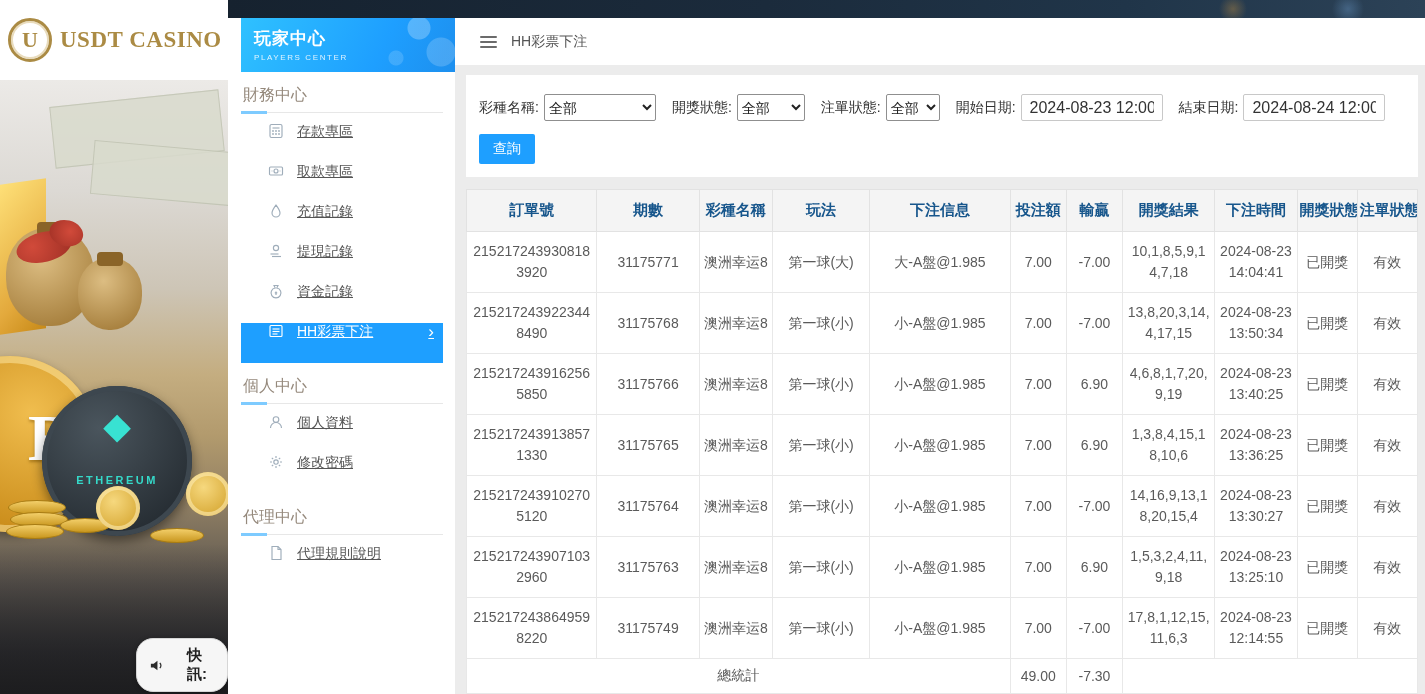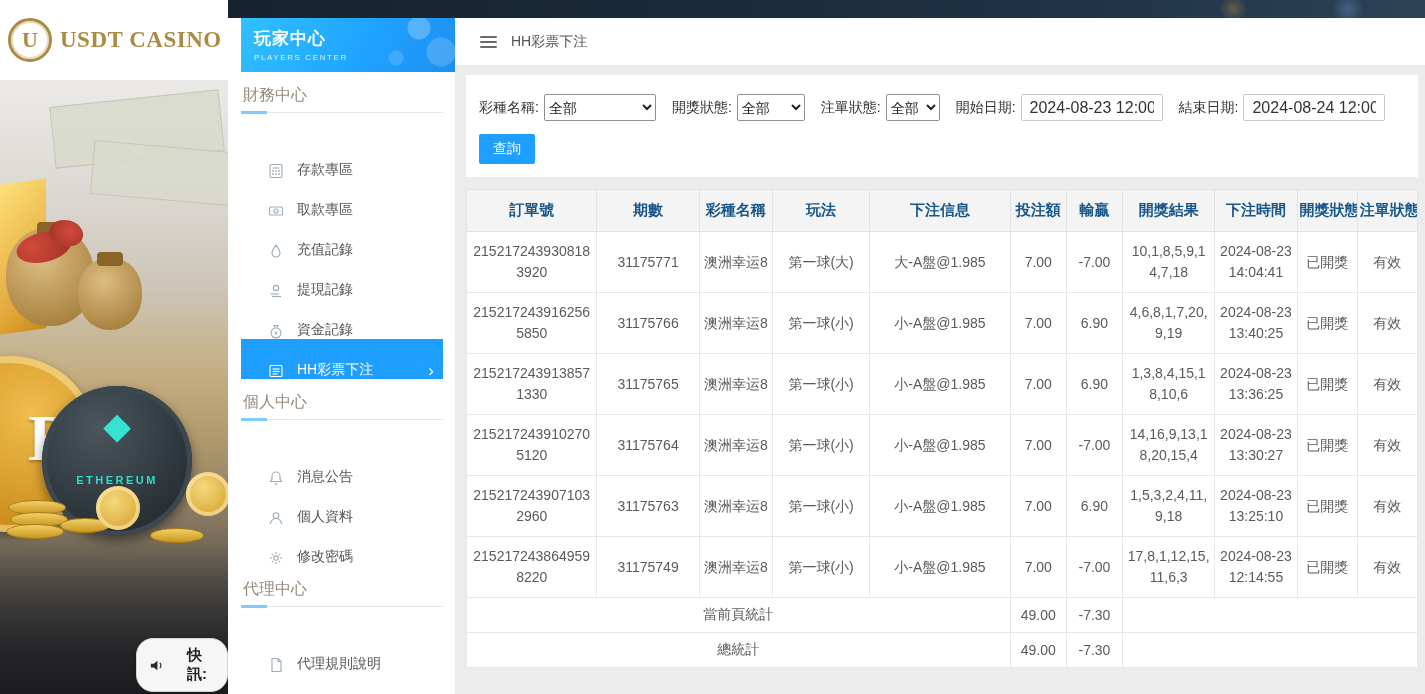--- a/index.html
+++ b/index.html
@@ -60,23 +60,23 @@
   .sidebar { position:absolute; left:228px; top:18px; width:227px; height:676px; background:#fff; overflow:hidden; }
   .sidebar-header { margin-left:13px; height:54px; position:relative; overflow:hidden; color:#fff;
     background:
       radial-gradient(circle at 178px 10px, rgba(255,255,255,.25) 11px, transparent 12px),
       radial-gradient(circle at 200px 34px, rgba(255,255,255,.18) 14px, transparent 15px),
       radial-gradient(circle at 155px 40px, rgba(255,255,255,.15) 7px, transparent 8px),
       linear-gradient(115deg,#2fc1ff,#1e9fff 65%,#1d8fee); padding:9px 0 0 13px; }
   .sh-title { font-size:17px; font-weight:bold; letter-spacing:1px; }
   .sh-sub { font-size:8px; letter-spacing:1.6px; color:rgba(255,255,255,.85); margin-top:3px; }
   .sidebar-menu { margin:0 12px 0 13px; }
-  .section-heading { font-size:16px; color:#95897c; padding:13px 0 6px 2px; border-bottom:1px solid #e7e7e7; margin-bottom:26px; position:relative; }
+  .section-heading { font-size:16px; color:#95897c; padding:13px 0 6px 2px; border-bottom:1px solid #e7e7e7; margin-bottom:10px; position:relative; }
   .section-heading::after { content:""; position:absolute; left:0; bottom:-2px; width:26px; height:3px; background:#7ecbff; }
-  .menu-item { height:40px; display:flex; align-items:flex-end; padding-left:27px; color:#555; font-size:14px; cursor:pointer; }
+  .menu-item { height:40px; display:flex; align-items:flex-start; padding-left:27px; color:#555; font-size:14px; cursor:pointer;text-decoration:underline; }
   .mi-icon { width:16px; height:16px; color:#9fadba; margin-right:13px; flex:0 0 auto; }
   .mi-icon svg { width:16px; height:16px; display:block; stroke-width:1.15; }
   .menu-item.active { background:#1e9fff; color:#fff; }
   .menu-item.active .mi-icon { color:#fff; }
   .chev { margin-left:auto; margin-right:9px; font-size:17px; line-height:1; color:#fff; }
 
   
   .main { position:absolute; left:455px; top:18px; width:970px; height:676px; background:#ececec; }
   .topbar { height:47px; background:#fff; display:flex; align-items:center; gap:14px; padding-left:25px; }
   .hamburger { display:inline-flex; flex-direction:column; gap:3px; width:17px; cursor:pointer; }
@@ -216,29 +216,20 @@
             <line x1="4.5" y1="11" x2="9.5" y2="11"></line>
           </svg>
         </span>
         <span class="mi-label">HH彩票下注</span>
         <span class="chev">›</span>
       </div>
       <div class="section-heading">個人中心</div>
       <div class="menu-item">
         <span class="mi-icon">
           <svg viewBox="0 0 16 16" fill="none" stroke="currentColor">
-            <path d="M8 2 a4 4 0 0 1 4 4 v3 l1.5 2.5 h-11 L4 9 V6 a4 4 0 0 1 4 -4 Z"></path>
-            <path d="M6.8 13.5 a1.3 1.3 0 0 0 2.4 0"></path>
-          </svg>
-        </span>
-        <span class="mi-label">消息公告</span>
-      </div>
-      <div class="menu-item">
-        <span class="mi-icon">
-          <svg viewBox="0 0 16 16" fill="none" stroke="currentColor">
             <circle cx="8" cy="5.5" r="2.8"></circle>
             <path d="M2.5 14 a5.5 5.5 0 0 1 11 0"></path>
           </svg>
         </span>
         <span class="mi-label">個人資料</span>
       </div>
       <div class="menu-item">
         <span class="mi-icon">
           <svg viewBox="0 0 16 16" fill="none" stroke="currentColor">
             <circle cx="8" cy="8" r="2.2"></circle>
@@ -328,20 +319,33 @@
             <td class="col-play">第一球(大)</td>
             <td class="col-bet_info">大-A盤@1.985</td>
             <td class="col-bet_amount">7.00</td>
             <td class="col-win_loss">-7.00</td>
             <td class="col-draw_result">10,1,8,5,9,14,7,18</td>
             <td class="col-bet_time">2024-08-23 14:04:41</td>
             <td class="col-draw_status">已開獎</td>
             <td class="col-bet_status">有效</td>
           </tr>
           <tr>
+            <td class="col-order_id">2152172439223448490</td>
+            <td class="col-period">31175768</td>
+            <td class="col-lottery">澳洲幸运8</td>
+            <td class="col-play">第一球(小)</td>
+            <td class="col-bet_info">小-A盤@1.985</td>
+            <td class="col-bet_amount">7.00</td>
+            <td class="col-win_loss">-7.00</td>
+            <td class="col-draw_result">13,8,20,3,14,4,17,15</td>
+            <td class="col-bet_time">2024-08-23 13:50:34</td>
+            <td class="col-draw_status">已開獎</td>
+            <td class="col-bet_status">有效</td>
+          </tr>
+          <tr>
             <td class="col-order_id">2152172439162565850</td>
             <td class="col-period">31175766</td>
             <td class="col-lottery">澳洲幸运8</td>
             <td class="col-play">第一球(小)</td>
             <td class="col-bet_info">小-A盤@1.985</td>
             <td class="col-bet_amount">7.00</td>
             <td class="col-win_loss">6.90</td>
             <td class="col-draw_result">4,6,8,1,7,20,9,19</td>
             <td class="col-bet_time">2024-08-23 13:40:25</td>
             <td class="col-draw_status">已開獎</td>
@@ -394,26 +398,20 @@
             <td class="col-bet_info">小-A盤@1.985</td>
             <td class="col-bet_amount">7.00</td>
             <td class="col-win_loss">-7.00</td>
             <td class="col-draw_result">17,8,1,12,15,11,6,3</td>
             <td class="col-bet_time">2024-08-23 12:14:55</td>
             <td class="col-draw_status">已開獎</td>
             <td class="col-bet_status">有效</td>
           </tr>
         </tbody>
       <tfoot id="bets-tfoot">
-          <tr>
-            <td colspan="5">當前頁統計</td>
-            <td>49.00</td>
-            <td>-7.30</td>
-            <td colspan="4"></td>
-          </tr>
           <tr>
             <td colspan="5">總統計</td>
             <td>49.00</td>
             <td>-7.30</td>
             <td colspan="4"></td>
           </tr>
         </tfoot>
     </table>
   </section>
 </main>

